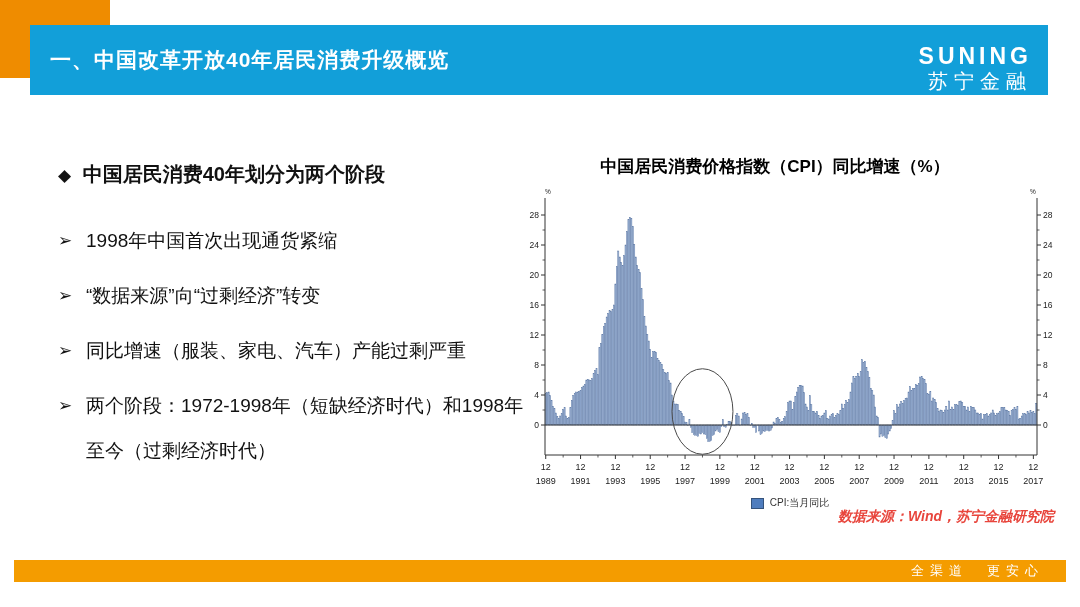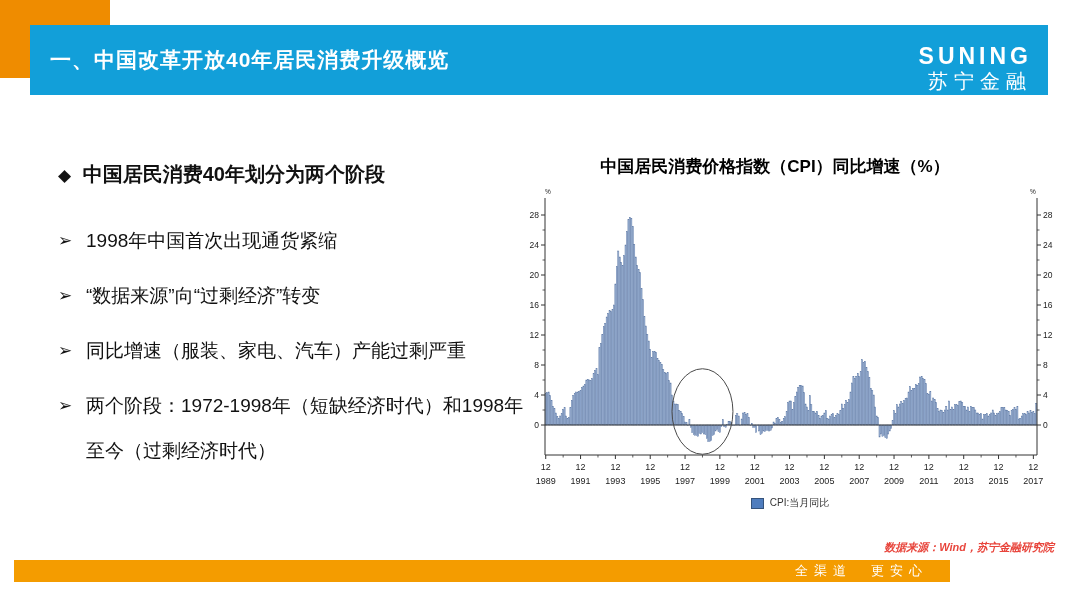--- a/index.html
+++ b/index.html
@@ -25,24 +25,24 @@
   .chart-title { position: absolute; left: 505px; top: 133px; width: 540px; text-align: center;
                  font-size: 17px; font-weight: bold; color: #000; margin-top: 22px; }
   .chart-svg { position: absolute; left: 515px; top: 185px; }
   .chart-svg text { font-family: "Liberation Sans", "DejaVu Sans", sans-serif; }
 
   .legend { position: absolute; left: 515px; top: 496px; width: 550px;
             display: flex; justify-content: center; align-items: center; gap: 6px; }
   .legend-swatch { width: 13px; height: 11px; background: #4f7dbe; border: 1px solid #35537c; }
   .legend-label { font-size: 10px; color: #333; }
 
-  .source-note { position: absolute; right: 26px; top: 540px; font-size: 11px; font-style: italic;
+  .source-note { position: absolute; right: 26px; top: 508px; font-size: 14px; font-style: italic;
                  font-weight: bold; color: #e8453c; }
 
-  .footer-bar { position: absolute; left: 14px; top: 560px; width: 936px; height: 22px; background: #f49c00;
+  .footer-bar { position: absolute; left: 14px; top: 560px; width: 1052px; height: 22px; background: #f49c00;
                 color: #ffffff; font-size: 13px; line-height: 22px; text-align: right;
                 padding-right: 22px; letter-spacing: 6px; }
 </style>
 </head>
 <body>
 
 <div class="slide">
 
   <div class="corner-accent"></div>
 

